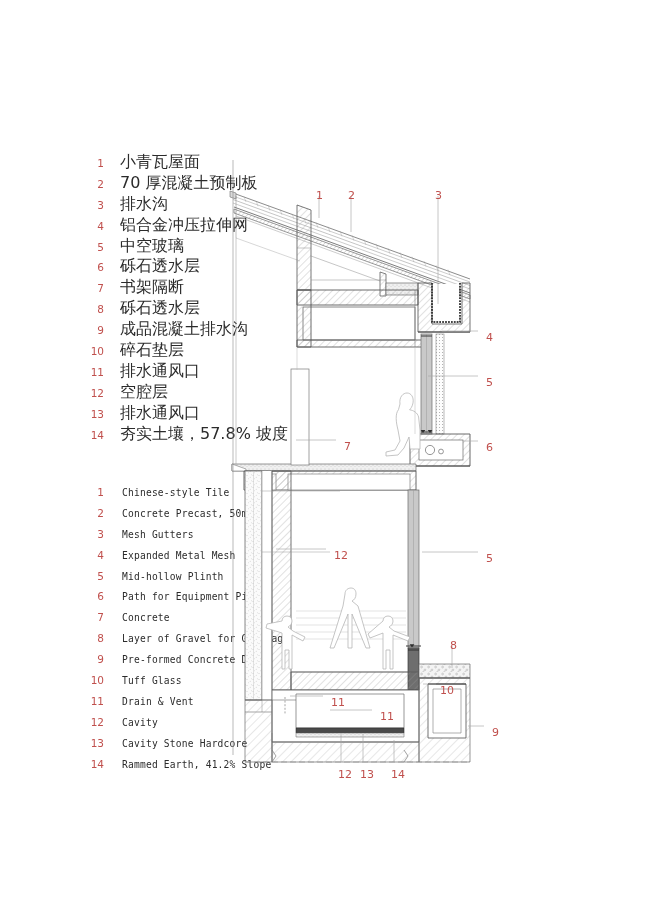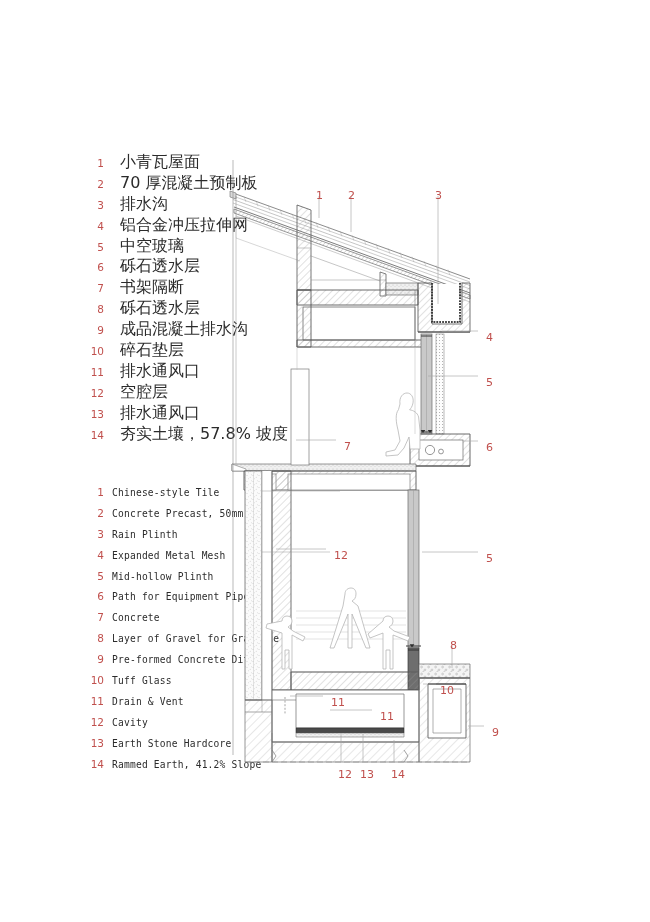--- a/index.html
+++ b/index.html
@@ -7,21 +7,21 @@
        font-family:"DejaVu Sans","Liberation Sans",sans-serif;}
 
   .legend{position:absolute;}
   #legend-cn{left:78px;top:152px;}
   #legend-en{left:78px;top:486px;}
 
   .legend-row{display:flex;align-items:baseline;height:20.9px;}
   .legend-num{width:26px;text-align:right;color:#c0504d;font-size:10.5px;
               flex:0 0 26px;letter-spacing:0;}
   .legend-txt-cn{margin-left:16px;color:#2b2b2b;font-size:16px;white-space:nowrap;}
-  .legend-txt-en{margin-left:8px;color:#2b2b2b;font-size:9.6px;white-space:nowrap;
+  .legend-txt-en{margin-left:18px;color:#2b2b2b;font-size:9.6px;white-space:nowrap;
                  font-family:"DejaVu Sans Mono","Liberation Mono",monospace;
                  letter-spacing:0.2px;}
 
   #drawing{position:absolute;left:0;top:0;width:650px;height:922px;}
   .cal{position:absolute;color:#c0504d;font-size:11px;
        font-family:"DejaVu Sans","Liberation Sans",sans-serif;}
 </style>
 </head>
 <body>
 
@@ -87,21 +87,21 @@
     <div class="legend-row">
       <span class="legend-num">1</span>
       <span class="legend-txt-en">Chinese-style Tile</span>
     </div>
     <div class="legend-row">
       <span class="legend-num">2</span>
       <span class="legend-txt-en">Concrete Precast, 50mm</span>
     </div>
     <div class="legend-row">
       <span class="legend-num">3</span>
-      <span class="legend-txt-en">Rain Plinth</span>
+      <span class="legend-txt-en">Mesh Gutters</span>
     </div>
     <div class="legend-row">
       <span class="legend-num">4</span>
       <span class="legend-txt-en">Expanded Metal Mesh</span>
     </div>
     <div class="legend-row">
       <span class="legend-num">5</span>
       <span class="legend-txt-en">Mid-hollow Plinth</span>
     </div>
     <div class="legend-row">
@@ -127,21 +127,21 @@
     <div class="legend-row">
       <span class="legend-num">11</span>
       <span class="legend-txt-en">Drain &amp; Vent</span>
     </div>
     <div class="legend-row">
       <span class="legend-num">12</span>
       <span class="legend-txt-en">Cavity</span>
     </div>
     <div class="legend-row">
       <span class="legend-num">13</span>
-      <span class="legend-txt-en">Earth Stone Hardcore</span>
+      <span class="legend-txt-en">Cavity Stone Hardcore</span>
     </div>
     <div class="legend-row">
       <span class="legend-num">14</span>
       <span class="legend-txt-en">Rammed Earth, 41.2% Slope</span>
     </div>
   </div>
 
 <svg id="drawing" viewBox="0 0 650 922" xmlns="http://www.w3.org/2000/svg">
   <defs>
 

